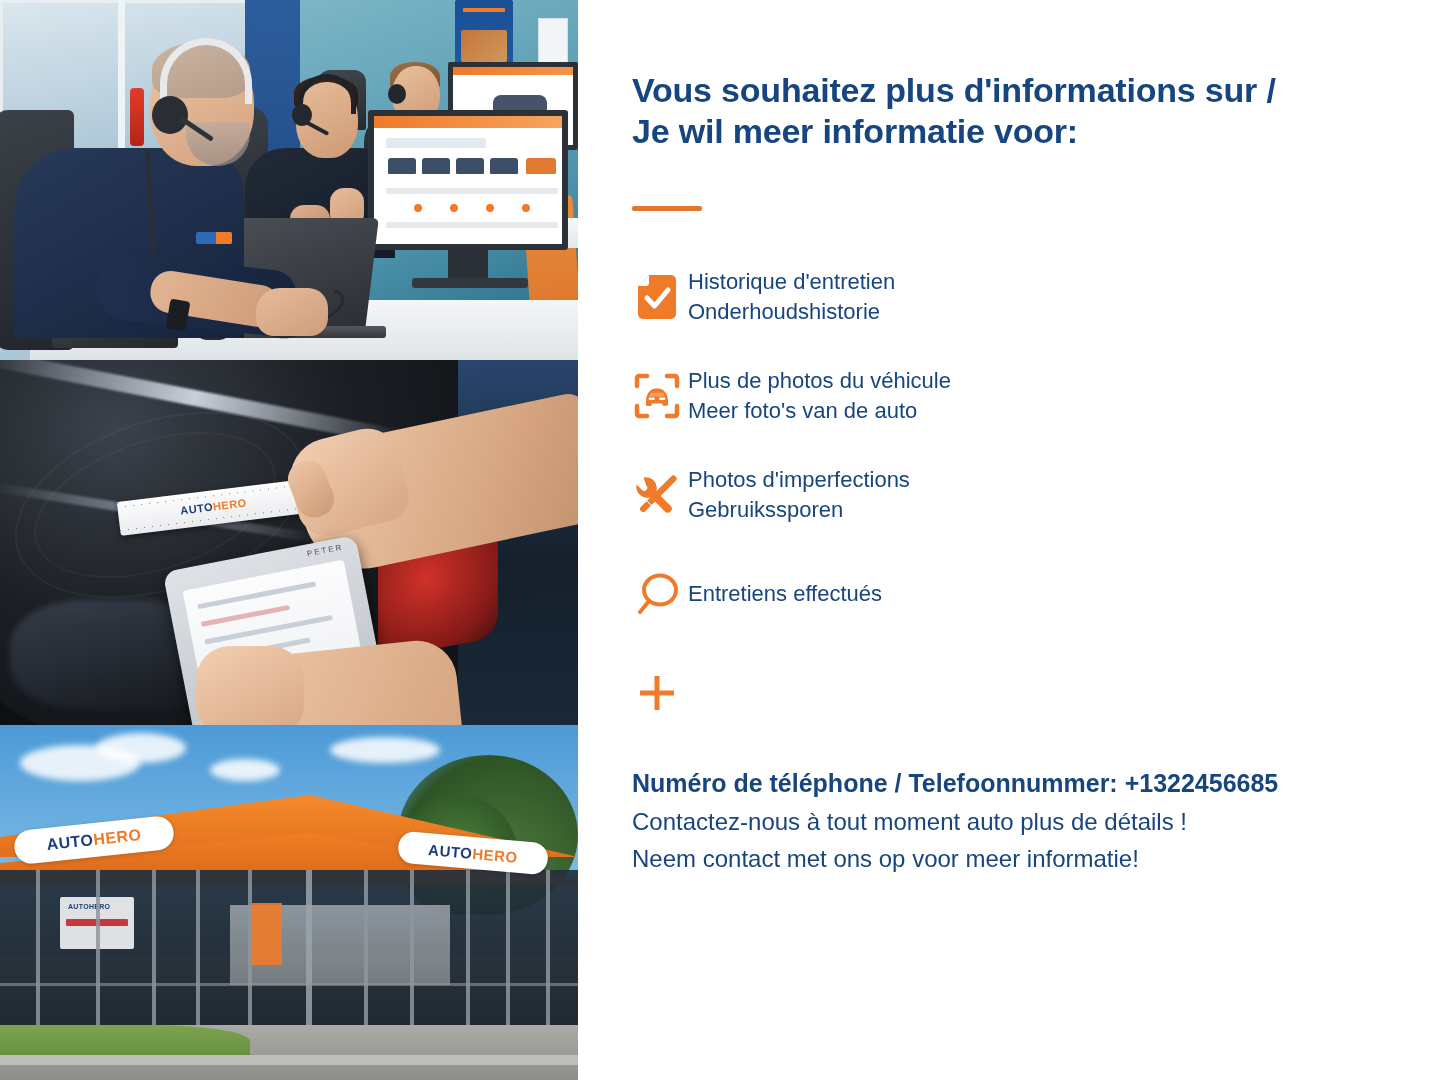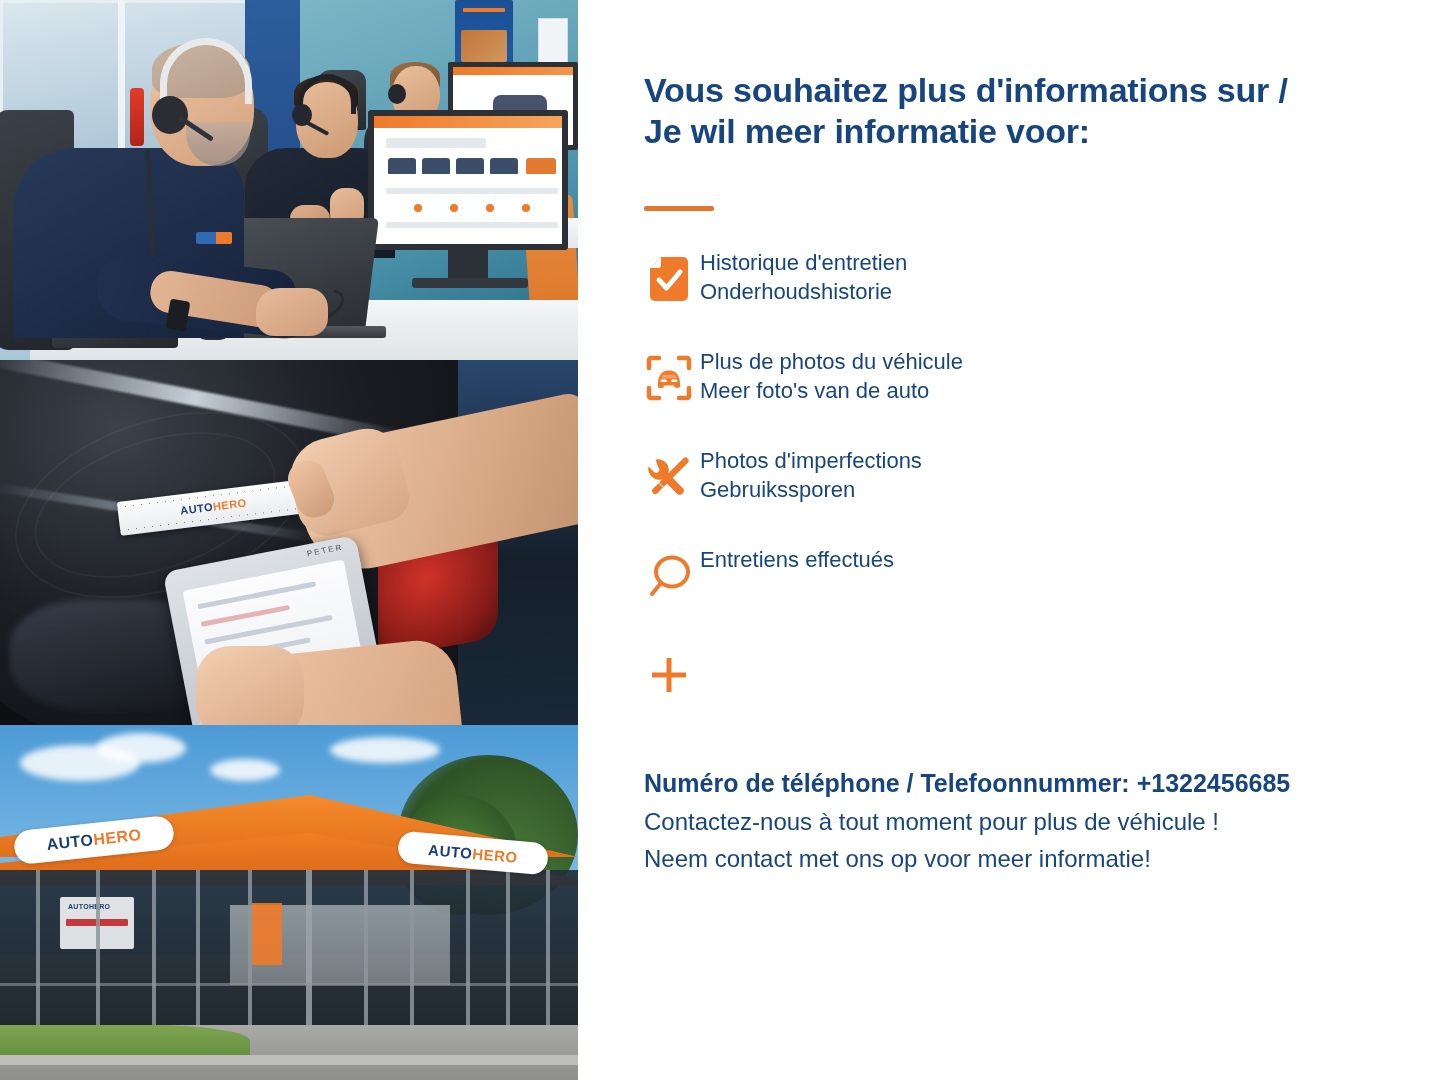--- a/index.html
+++ b/index.html
@@ -223,29 +223,29 @@
   .de-poster b{position:absolute;left:8px;top:6px;font-size:7px;color:#1b3e78;letter-spacing:.3px;}
   .de-poster i{position:absolute;left:6px;top:22px;width:62px;height:7px;background:#d8393a;border-radius:1px;}
   .de-ground{ position:absolute; left:0; top:300px; width:578px; height:55px;
     background:linear-gradient(180deg,#a9a9a6,#8e8e8b); }
   .de-grass { position:absolute; left:0; top:300px; width:250px; height:40px;
     background:linear-gradient(180deg,#7da34f,#5f8a3c); border-radius:0 40% 0 0; }
   .de-curb  { position:absolute; left:0; top:330px; width:578px; height:10px;
     background:#bdbdba; }
 
   
-  #panel { position:absolute; left:590px; top:0; width:780px; height:1080px; background:#fff; }
+  #panel { position:absolute; left:578px; top:0; width:780px; height:1080px; background:#fff; }
 
   .headline { position:absolute; left:54px; top:70px; width:780px;
     font-size:34px; line-height:1.22; font-weight:bold; color:#17457f; letter-spacing:-.2px; }
   .rule { position:absolute; left:54px; top:206px; width:70px; height:5px;
     background:#e2762c; border-radius:2px; }
 
   .features { position:absolute; left:48px; top:246px; width:640px; }
-  .feature { position:relative; display:flex; align-items:flex-start; height:99px; }
+  .feature { position:relative; display:flex; align-items:center; height:99px; }
   .f-icon { width:62px; flex:0 0 62px; height:62px; position:relative;
     display:flex; align-items:center; justify-content:center; margin-top:2px; }
   .f-text { padding-top:2px; }
   .f-fr { font-size:22px; color:#17457f; line-height:1.32; white-space:nowrap; }
   .f-nl { font-size:22px; color:#17457f; line-height:1.32; white-space:nowrap; }
 
   
   .phone-block { position:absolute; left:54px; top:765px; width:800px; }
   .phone-line { font-size:25px; font-weight:bold; color:#17457f; line-height:1.5; white-space:nowrap; }
   .contact-line { font-size:24px; color:#17457f; line-height:1.55; white-space:nowrap; }
@@ -509,18 +509,18 @@
               <path d="M22 5 V39"></path>
               <path d="M5 22 H39"></path>
             </g>
           </svg>
         </div>
       </div>
     </div>
 
     <div class="phone-block">
       <div class="phone-line">Numéro de téléphone / Telefoonnummer: +1322456685</div>
-      <div class="contact-line">Contactez-nous à tout moment pour plus de véhicule !</div>
+      <div class="contact-line">Contactez-nous à tout moment auto plus de détails !</div>
       <div class="contact-line">Neem contact met ons op voor meer informatie!</div>
     </div>
 
   </div>
 </div>
 
 </body></html>

